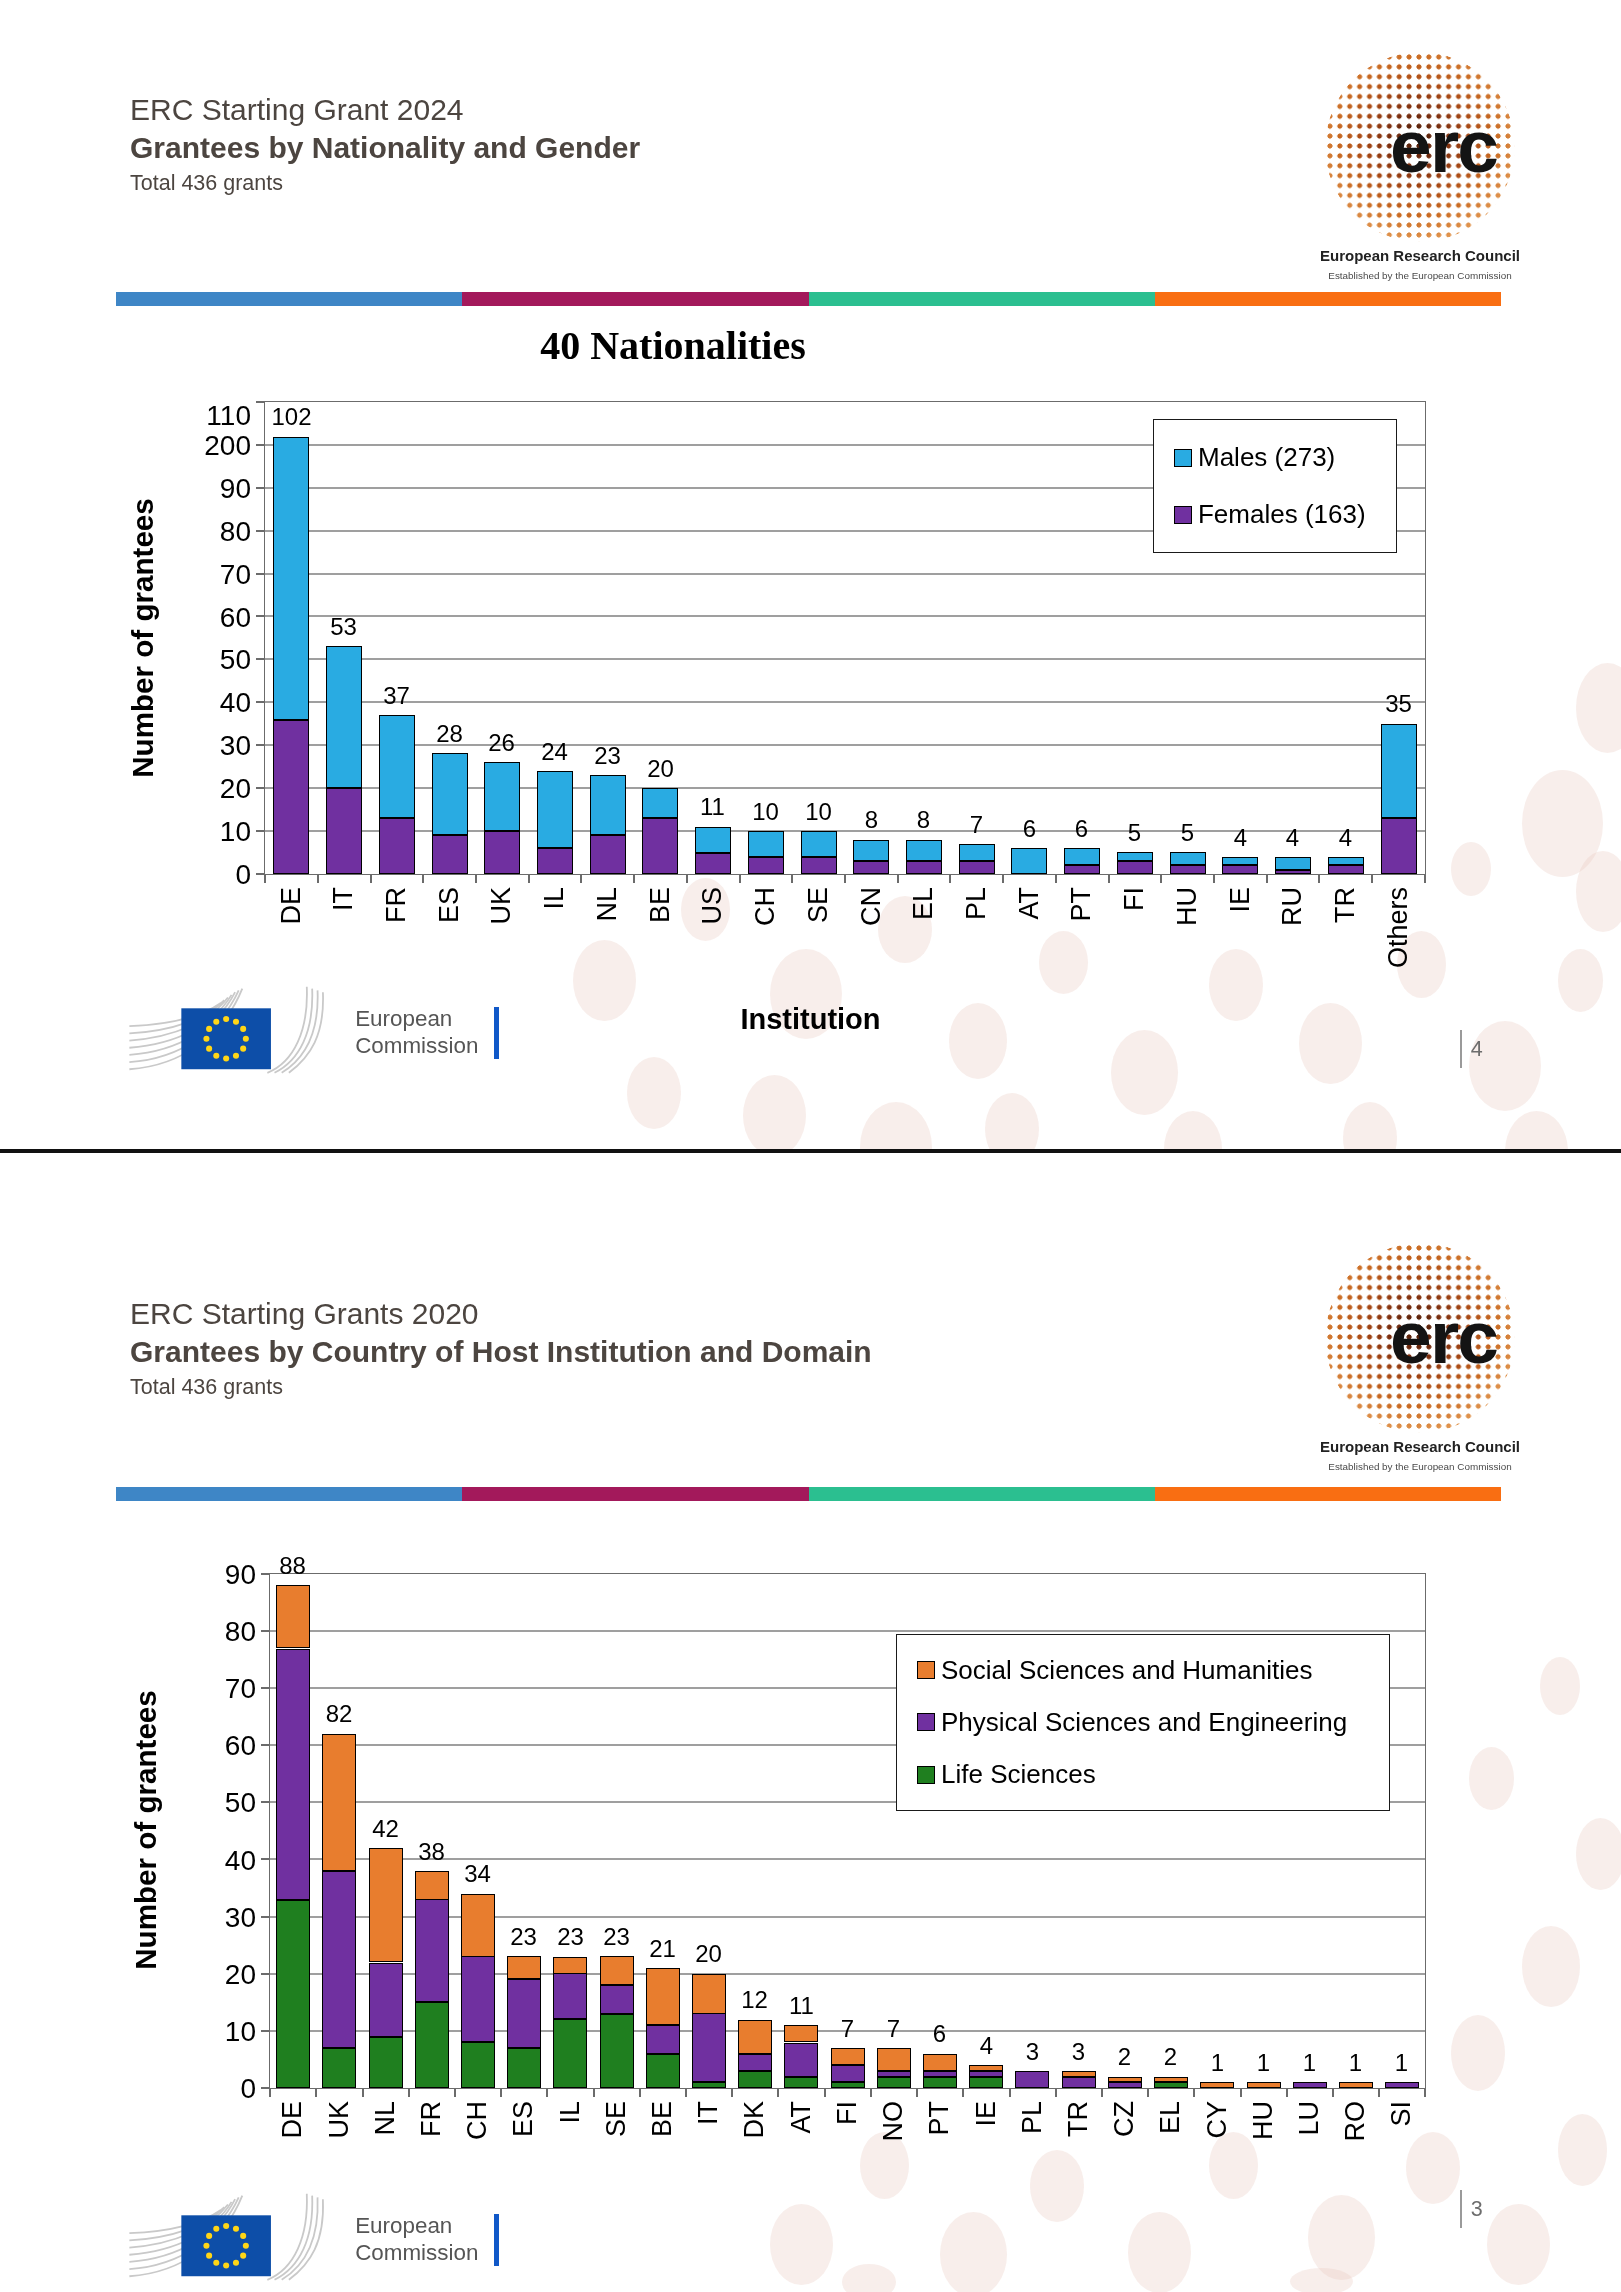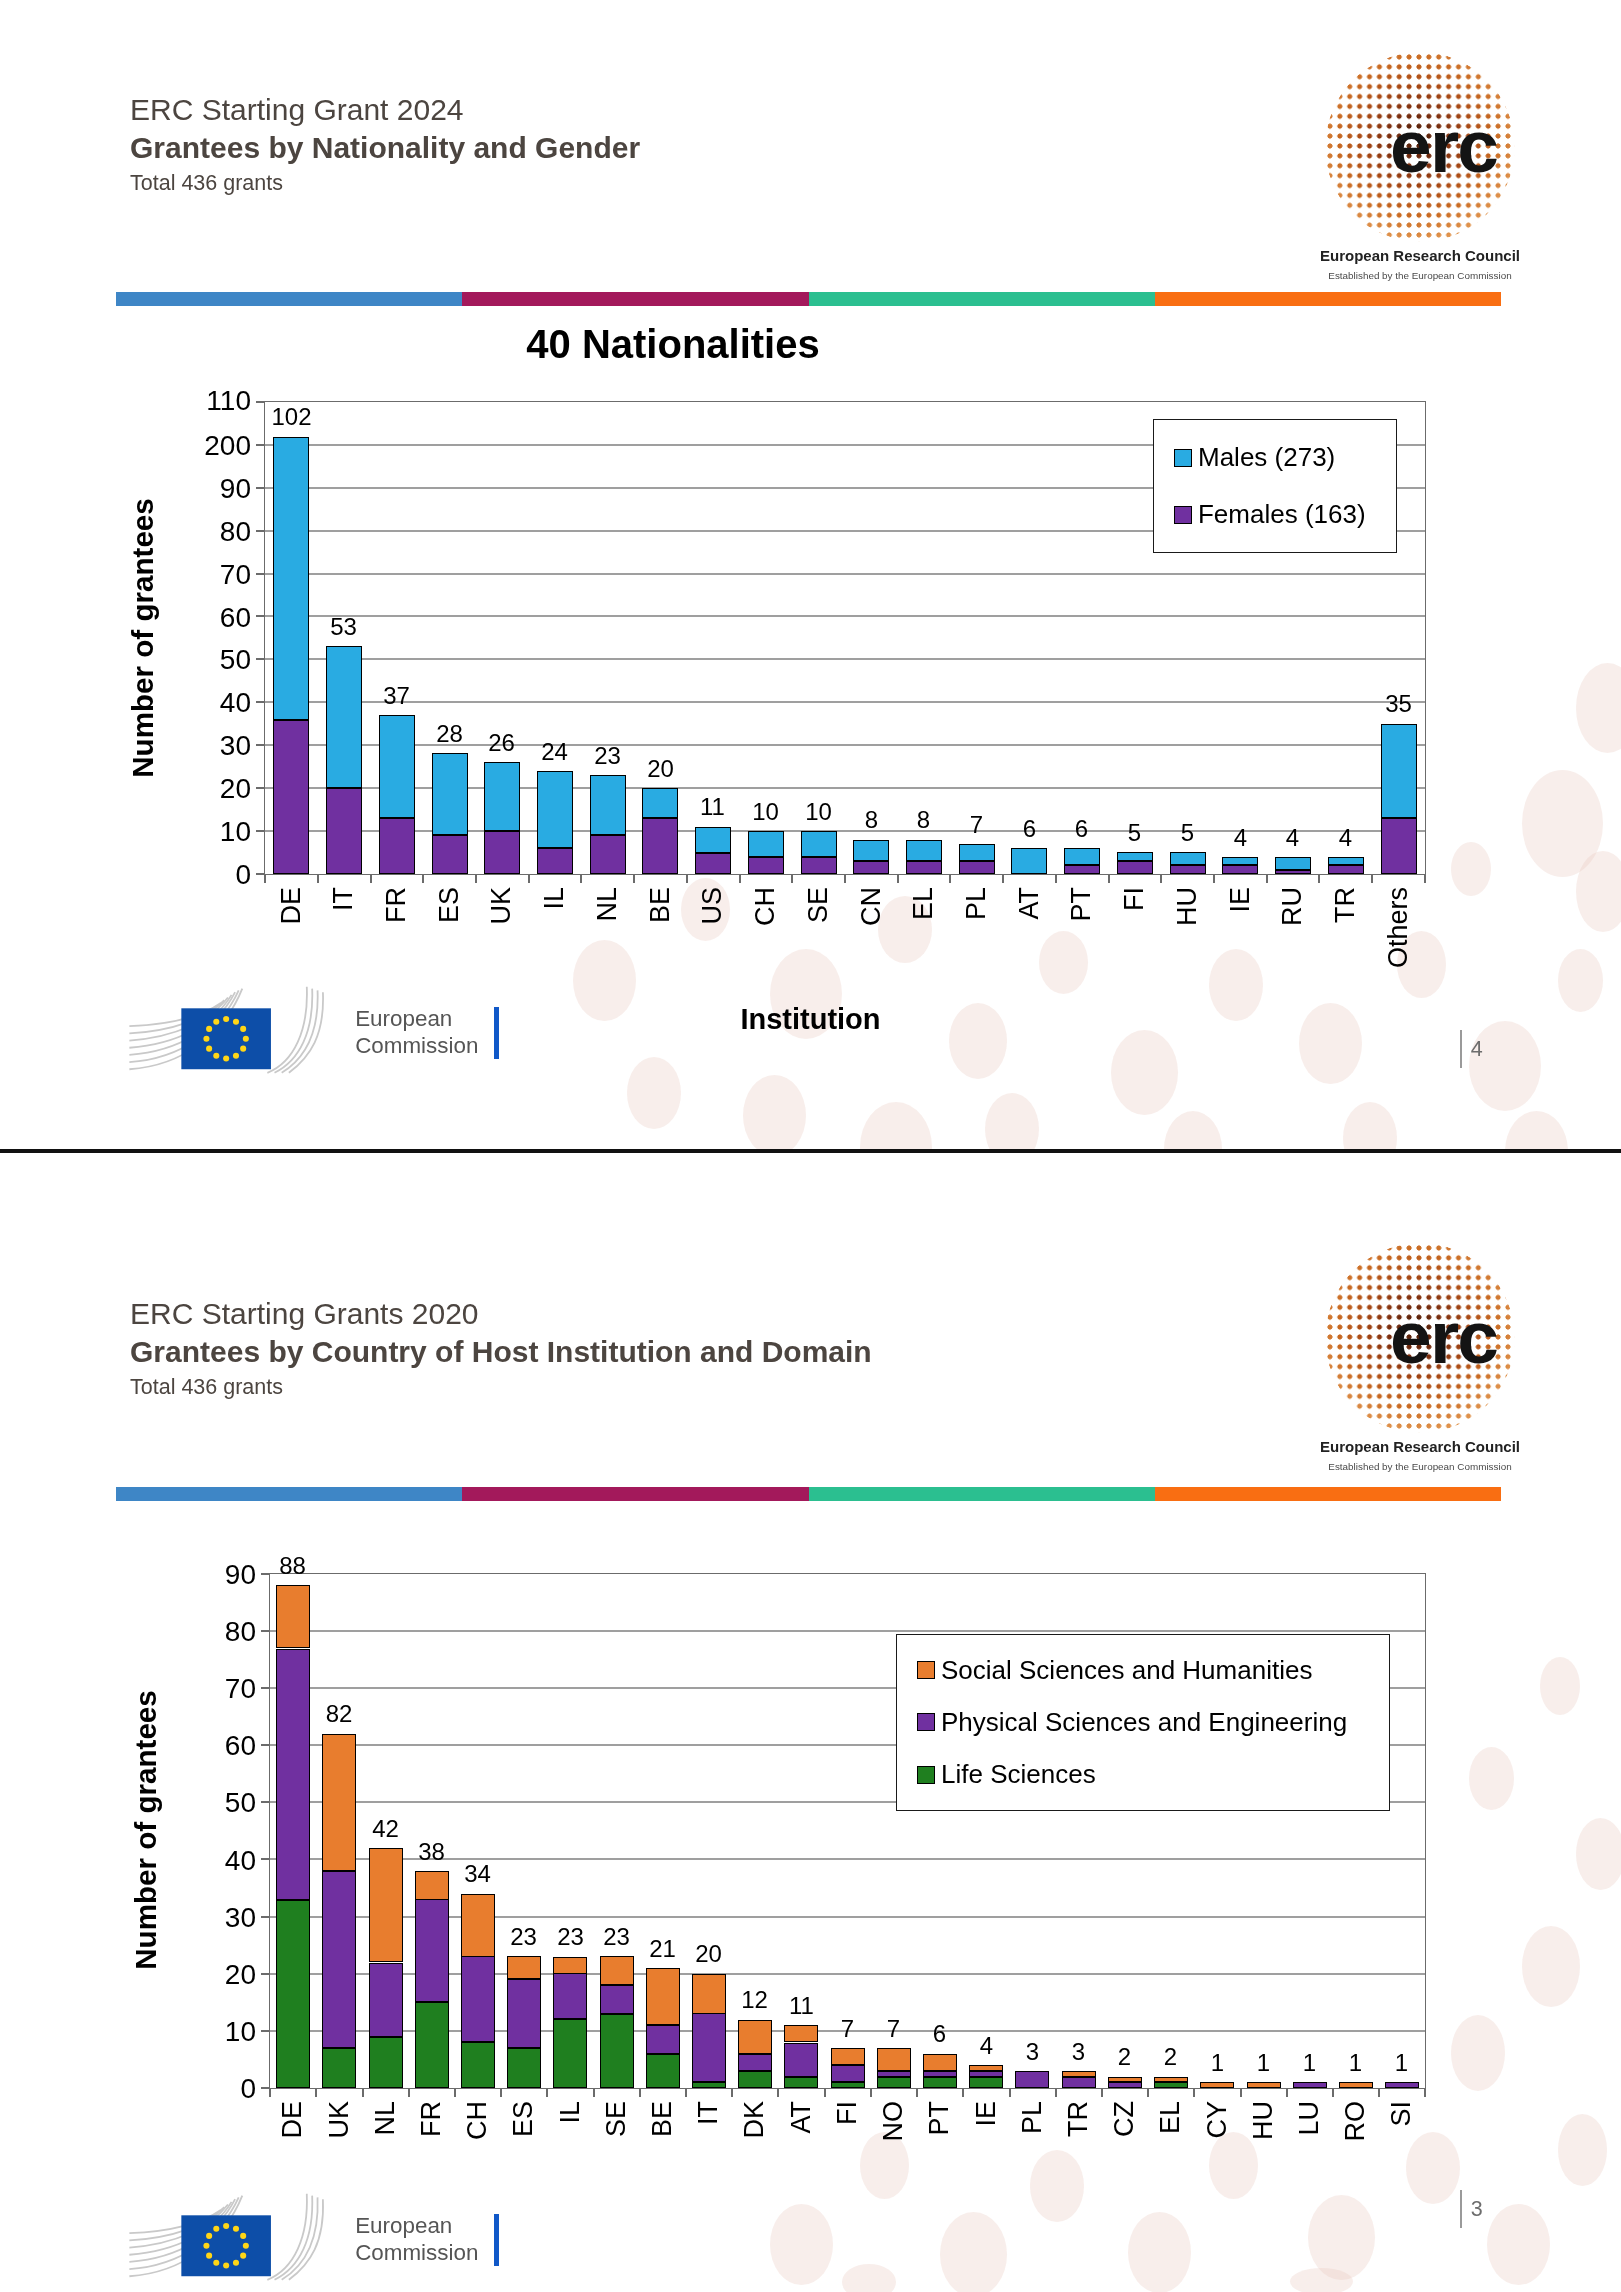--- a/index.html
+++ b/index.html
@@ -28,21 +28,21 @@
   .erc-word{position:absolute;top:57px;left:50%;transform:translateX(-28%);
     font-size:75px;font-weight:bold;color:#141414;letter-spacing:-1.8px;line-height:1;}
   .erc-org{font-size:15px;font-weight:bold;color:#222;margin-top:5.4px;}
   .erc-tag{font-size:9.9px;color:#4a4a4a;margin-top:5.4px;}
 
   
   .ribbon{position:absolute;left:116px;width:1385px;height:14.3px;display:flex;z-index:2;}
   .ribbon span{flex:1 1 0;height:100%;}
 
   .chart-title{position:absolute;left:0;width:1346px;text-align:center;
-    font-size:40px;font-weight:bold;color:#000;z-index:3;}
+    font-size:40px;font-weight:bold;color:#000;z-index:3;font-family:Liberation Serif, serif;}
 
   
   .plot{position:absolute;background:#fff;border:1.8px solid #6b6b6b;z-index:2;}
   .gline{position:absolute;left:0;width:100%;height:1.8px;background:#9f9f9f;}
   .ytick{position:absolute;left:-77px;width:63px;text-align:right;font-size:28px;color:#000;}
   .ymark{position:absolute;left:-9px;width:9px;height:1.8px;background:#6b6b6b;}
   .xmark{position:absolute;top:100%;width:1.8px;height:9px;background:#6b6b6b;}
   .seg{position:absolute;border:1.8px solid #000;box-sizing:border-box;}
   .tot{position:absolute;font-size:24px;color:#000;text-align:center;white-space:nowrap;}
   .xlabwrap{position:absolute;display:flex;justify-content:center;align-items:flex-start;}
@@ -153,21 +153,21 @@
         <div class="ytick" style="bottom: 240px;">60</div>
         <div class="ymark" style="bottom: 257px;"></div>
         <div class="ytick" style="bottom: 283px;">70</div>
         <div class="ymark" style="bottom: 299px;"></div>
         <div class="ytick" style="bottom: 326px;">80</div>
         <div class="ymark" style="bottom: 342px;"></div>
         <div class="ytick" style="bottom: 369px;">90</div>
         <div class="ymark" style="bottom: 385px;"></div>
         <div class="ytick" style="bottom: 412px;">200</div>
         <div class="ymark" style="bottom: 428px;"></div>
-        <div class="ytick" style="bottom: 457px;">110</div>
+        <div class="ytick" style="bottom: 442px;">110</div>
         <div class="ymark" style="bottom: 471px;"></div>
         <div class="xmark" style="left: -0.9px;"></div>
         <div class="xmark" style="left: 52px;"></div>
         <div class="xmark" style="left: 105px;"></div>
         <div class="xmark" style="left: 157px;"></div>
         <div class="xmark" style="left: 210px;"></div>
         <div class="xmark" style="left: 263px;"></div>
         <div class="xmark" style="left: 315px;"></div>
         <div class="xmark" style="left: 368px;"></div>
         <div class="xmark" style="left: 421px;"></div>

